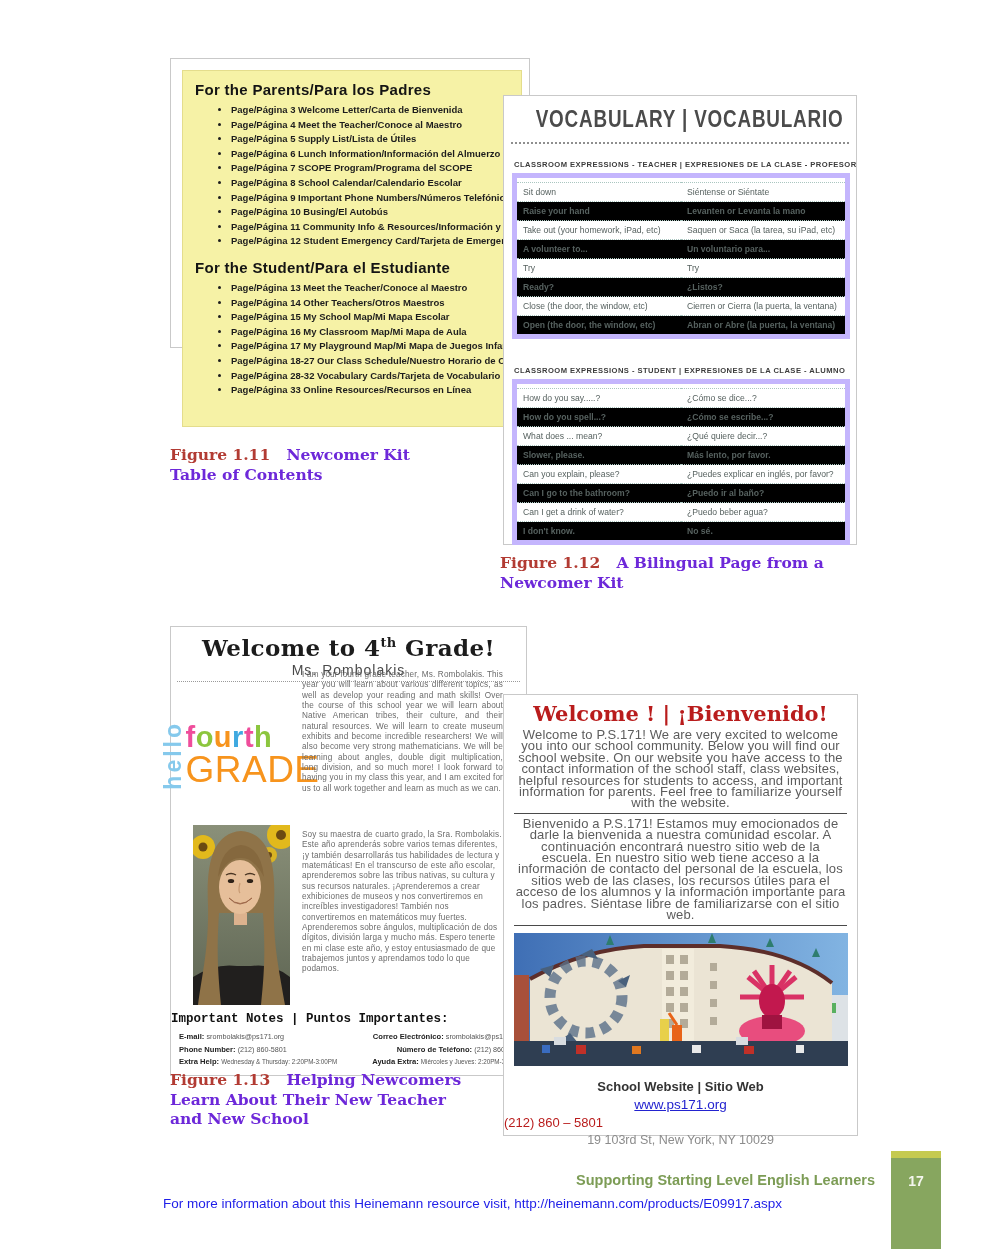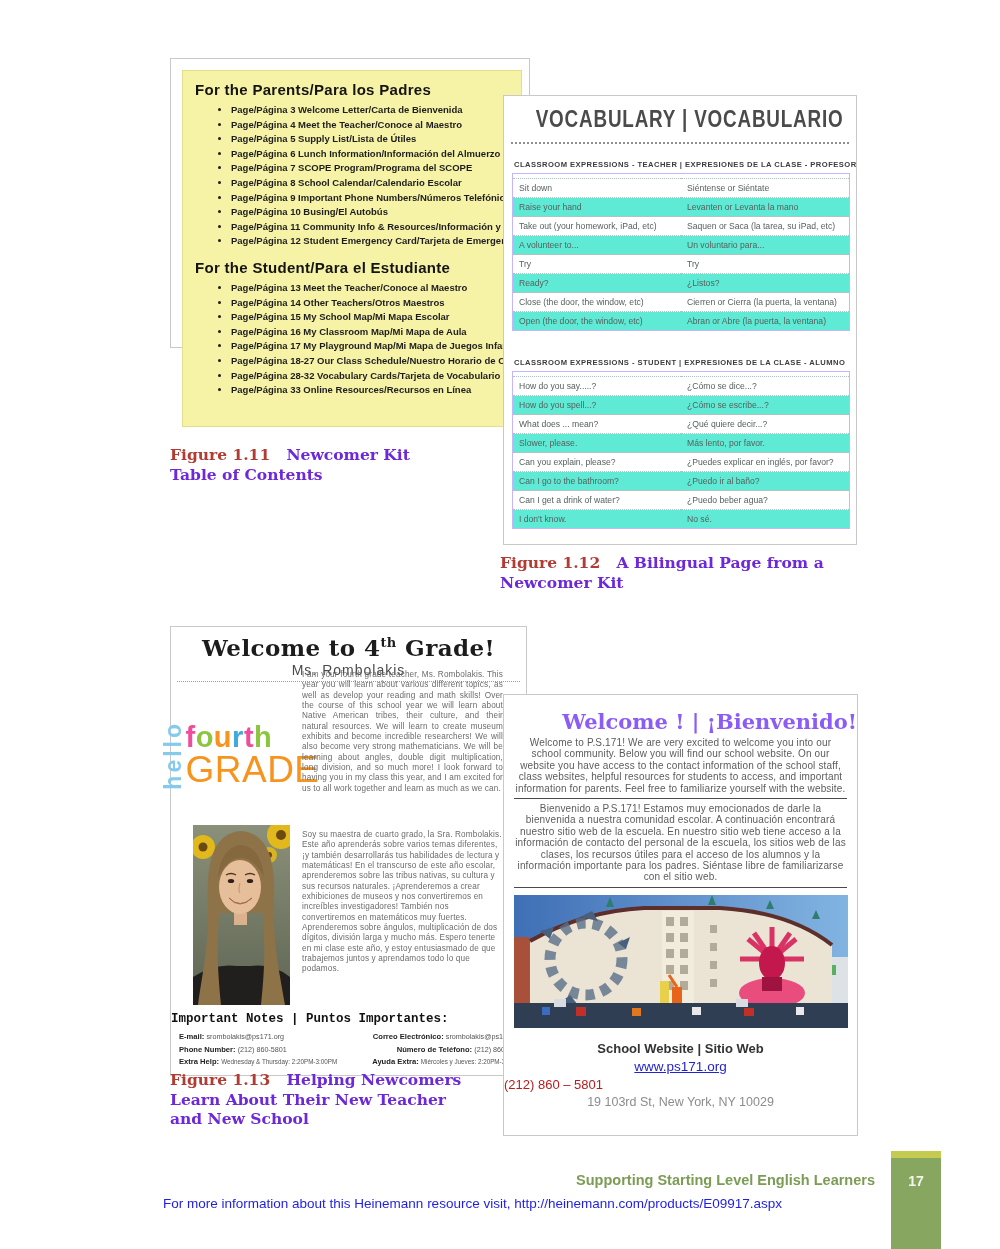--- a/index.html
+++ b/index.html
@@ -28,23 +28,23 @@
 
   
   #vocab-panel { left:503px; top:95px; width:354px; height:450px; z-index:2; }
   #vocab-title { text-align:center; margin-top:10px; font-size:23px; font-weight:bold;
     color:#4b4b4b; letter-spacing:1px; white-space:nowrap; transform:scaleX(0.82);
     transform-origin:center; }
   #vocab-sep { border-top:2px dotted #8f8f8f; margin:9px 7px 16px 7px; }
   .table-caption { font-size:7.6px; font-weight:bold; color:#3c3c3c; letter-spacing:0.45px;
     margin:0 0 4px 10px; white-space:nowrap; }
   .vocab-table { width:338px; margin:0 8px; border-collapse:collapse;
-    border:1px solid #c4b5fd; font-size:8.6px; color:#56615f; table-layout:fixed; }
+    border:5px solid #c4b5fd; font-size:8.6px; color:#56615f; table-layout:fixed; }
   .vocab-table td { border-bottom:1px dotted #a9c6c0; padding:4px 6px 4px 6px; height:10px; }
-  .vocab-table tr.alt { background:#5eead4; }
+  .vocab-table tr.alt { background:#000000;font-weight:bold; }
   .vocab-table tr.hdr td { height:5px; padding:2px; }
   #student-block { margin-top:27px; }
 
   
   #grade-panel { left:170px; top:617px; width:357px; height:450px; z-index:1;margin-top:9px; }
   #grade-title { text-align:center; margin-top:7px; font-family:"DejaVu Serif", serif;
     font-weight:bold; font-size:23px; color:#1c1c1c; letter-spacing:0.4px; }
   #grade-title sup { font-size:13px; }
   #grade-subtitle { text-align:center; font-size:14px; color:#4a4a4a; letter-spacing:1px;
     margin-top:1px; }
@@ -67,23 +67,23 @@
     font-family:Liberation Mono, monospace; font-weight:bold; font-size:12.5px; color:#111; }
   #contacts { position:absolute; left:8px; top:404px; width:341px; display:flex;
     justify-content:space-between;gap:35px; }
   .contact-col { font-size:7.2px; line-height:12.5px; color:#555; white-space:nowrap; }
   .contact-col.right { text-align:right; }
   .contact-col b { color:#222; font-size:7.6px; }
   .contact-col .tiny { font-size:6.3px; }
 
   
   #welcome-panel { left:503px; top:694px; width:355px; height:442px; z-index:2; }
-  #welcome-title { text-align:right; margin-top:14px; font-family:"DejaVu Serif", serif;
-    font-weight:bold; font-size:21px; color:#8b5cf6; }
-  .welcome-para { margin:3px 11px 0 11px; font-size:10px; line-height:11.4px;
+  #welcome-title { text-align:center; margin-top:6px; font-family:"DejaVu Serif", serif;
+    font-weight:bold; font-size:21px; color:#b91c1c; }
+  .welcome-para { margin:3px 11px 0 11px; font-size:13px; line-height:11.4px;
     text-align:center; color:#5c5c5c; letter-spacing:0.15px; }
   .welcome-rule { border-top:1px solid #4a4a4a; margin:4px 10px; }
   #mural-photo { display:block; margin:7px auto 0 auto; width:334px; height:133px; }
   #site-heading { text-align:center; margin-top:13px; font-size:13px; font-weight:bold;
     color:#333; }
   #site-link { display:block; text-align:center; margin-top:3px; font-size:13.5px;
     color:#2323cf; text-decoration:underline; }
   #site-phone { text-align:left; margin-top:3px; font-size:13px; color:#b91c1c; }
   #site-address { text-align:center; margin-top:3px; font-size:12.5px; color:#8c8c8c; }
 

